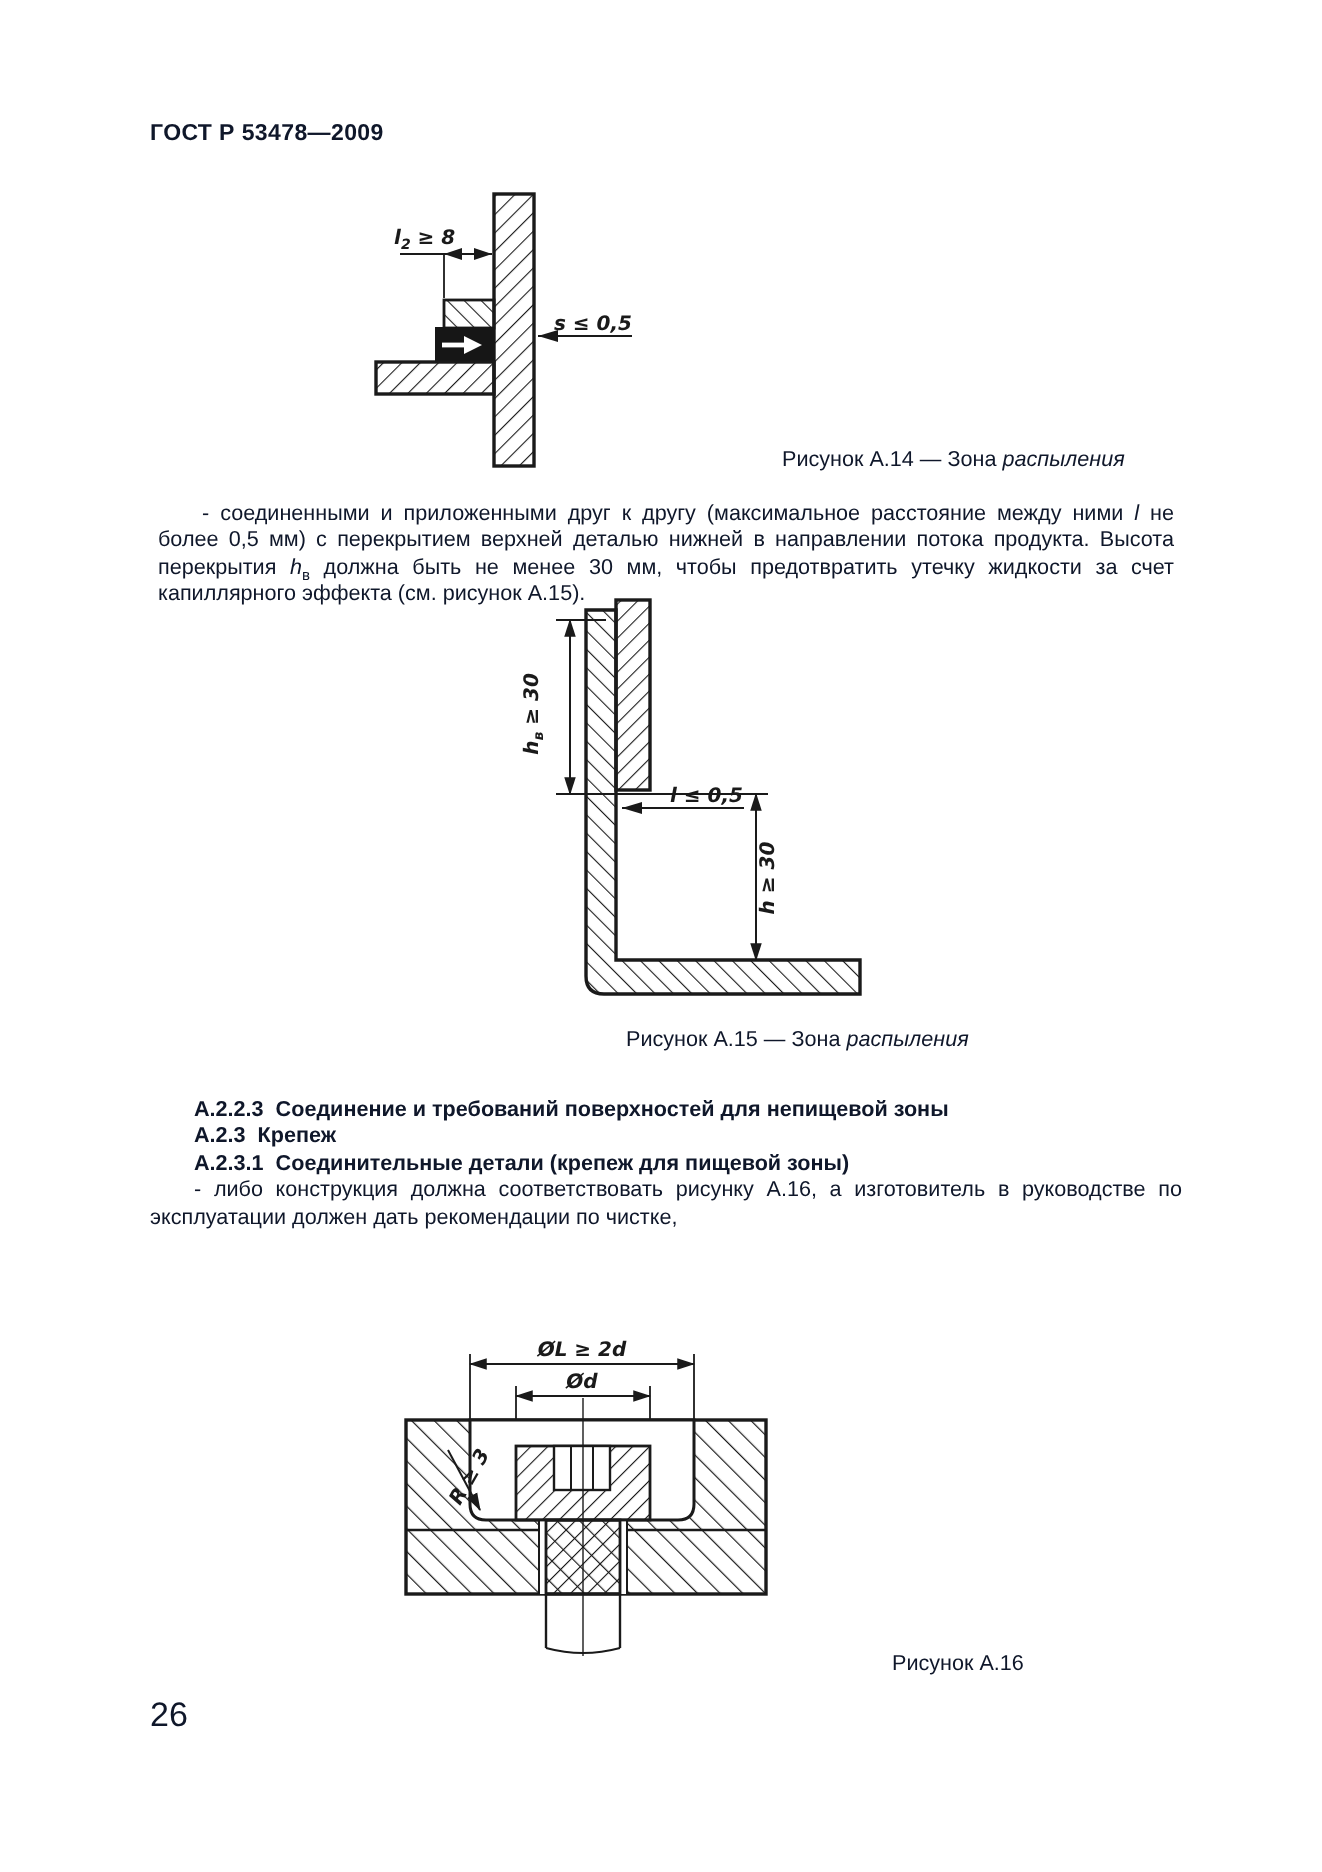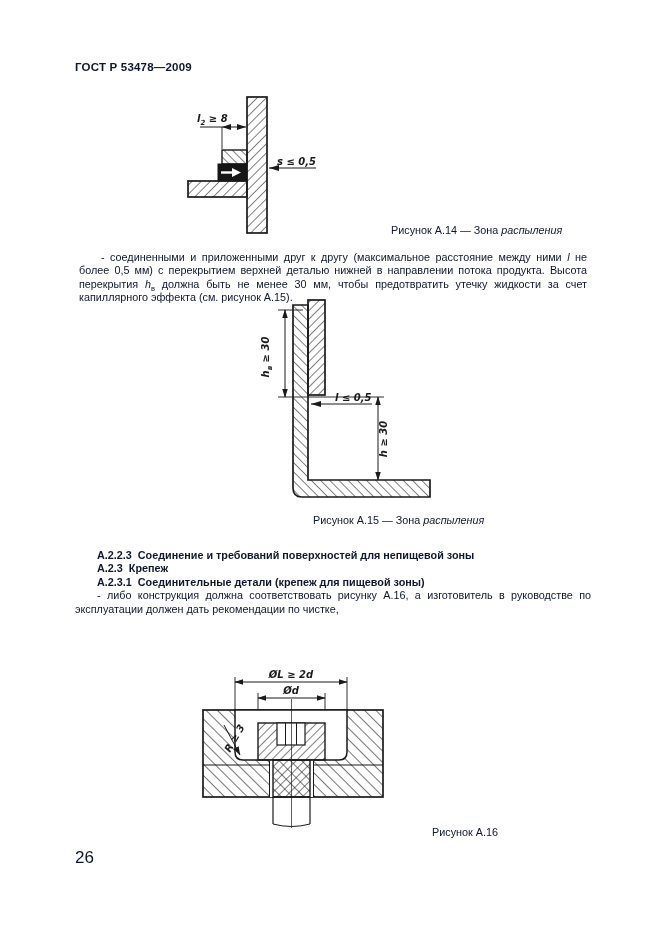--- a/index.html
+++ b/index.html
@@ -160,17 +160,17 @@
     <line x1="78" y1="131" x2="78" y2="158" stroke="#1a1a1a" stroke-width="1.2"></line>
     <line x1="115" y1="131" x2="115" y2="158" stroke="#1a1a1a" stroke-width="1.2"></line>
     <path d="M78,158 Q96.5,163 115,158" fill="none" stroke="#1a1a1a" stroke-width="1"></path>
 
     <line x1="96.5" y1="33" x2="96.5" y2="162" stroke="#1a1a1a" stroke-width="0.7"></line>
 
     <line x1="29" y1="59" x2="45" y2="89" stroke="#1a1a1a" stroke-width="1" marker-end="url(#arr16)"></line>
     <text x="35" y="87" transform="rotate(-60 35 87)" class="dlabel">R ≥ 3</text>
   </svg>
 
-  <div class="abs caption" style="left:432px; top:826px;">Рисунок А.16</div>
+  <div class="abs caption" style="left:446px; top:826px;">Рисунок А.16</div>
 
   <div class="abs pagenum" style="left:75px; top:848px;">26</div>
 
 </div>
 
 </body></html>

